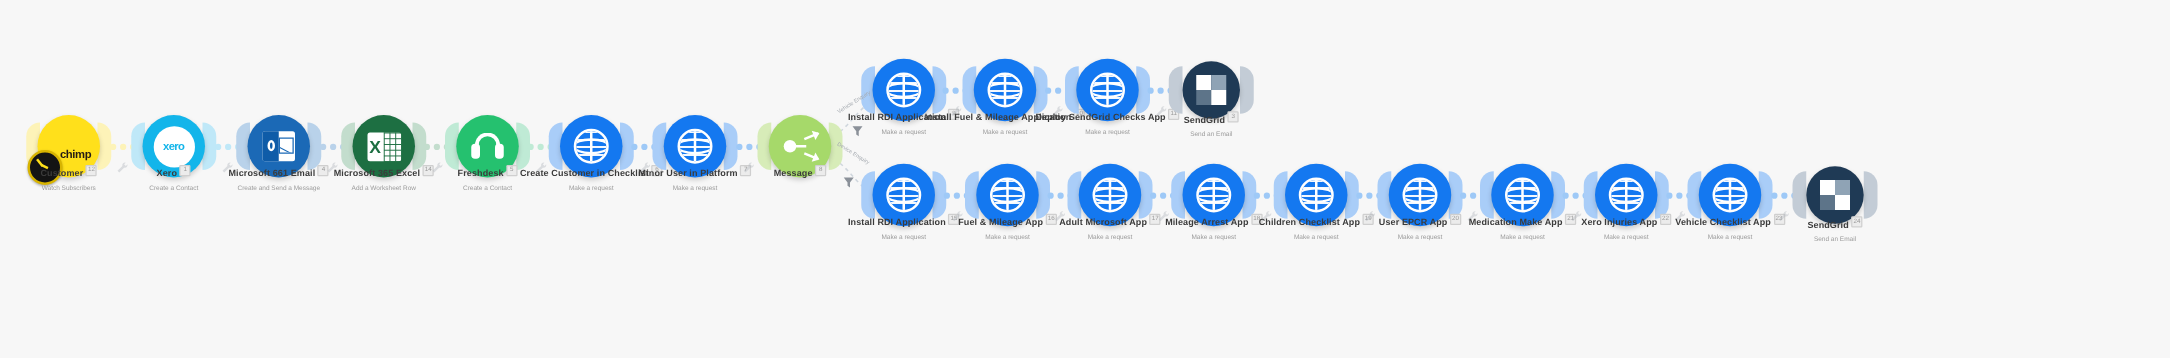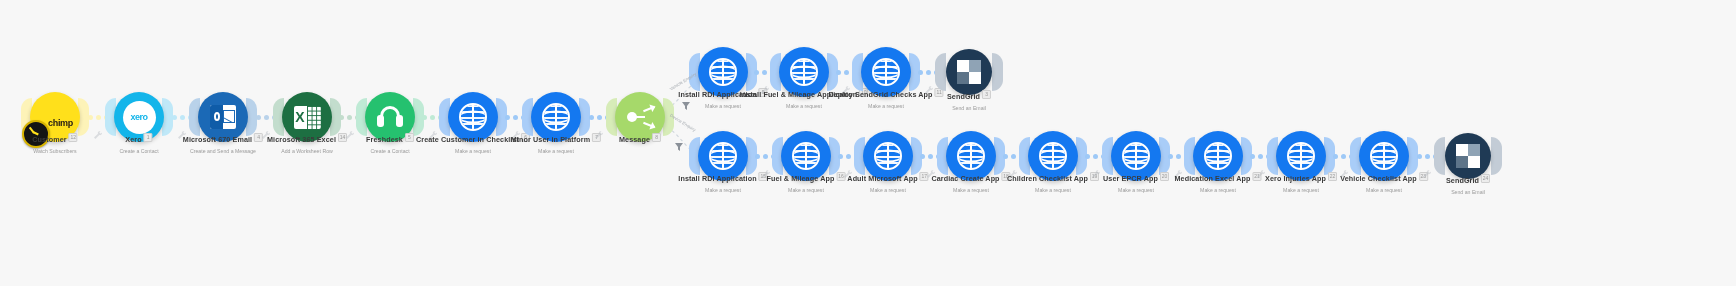--- a/index.html
+++ b/index.html
@@ -175,21 +175,21 @@
           <div class="cap left" style="background:#b9d2ea;"></div>
           <div class="cap right" style="background:#b9d2ea;"></div>
           <div class="bubble ol">
             <div class="sheet">
               <div class="o"></div>
               <div class="env"></div>
             </div>
           </div>
         </div>
         <div class="labels">
-          <div><span class="ttl">Microsoft 670 Email</span><span class="badge">4</span></div>
+          <div><span class="ttl">Microsoft 661 Email</span><span class="badge">4</span></div>
           <div class="sub">Create and Send a Message</div>
         </div>
       </div>
       <div class="link" style="left:249px;top:117px;width:34px;justify-content:center;">
         <i style="background:#b9d2ea"></i>
         <i style="background:#b9d2ea"></i>
         <i style="background:#b9d2ea"></i>
       </div>
       <div class="wrench" style="left:261px;top:126px;"><svg viewBox="0 0 10 10" width="10" height="10">
           <path d="M7.6 1.1a2.1 2.1 0 0 0-2.7 2.6L1 7.6l1.4 1.4 3.9-3.9a2.1 2.1 0 0 0 2.6-2.7L7.7 3.7 6.3 2.3Z" fill="#b4b9bf"></path>
@@ -469,21 +469,21 @@
         <div style="position:relative;width:50px;">
           <div class="cap left" style="background:#a9cdf8;"></div>
           <div class="cap right" style="background:#a9cdf8;"></div>
           <div class="bubble globe">
             <div class="g">
               <div class="bars"></div>
             </div>
           </div>
         </div>
         <div class="labels">
-          <div><span class="ttl">Cardiac Create App</span><span class="badge">18</span></div>
+          <div><span class="ttl">Mileage Arrest App</span><span class="badge">18</span></div>
           <div class="sub">Make a request</div>
         </div>
       </div>
       <div class="link" style="left:997px;top:156px;width:32px;justify-content:center;">
         <i style="background:#9ec9f7"></i>
         <i style="background:#9ec9f7"></i>
         <i style="background:#9ec9f7"></i>
       </div>
       <div class="wrench" style="left:1008px;top:165px;"><svg viewBox="0 0 10 10" width="10" height="10">
           <path d="M7.6 1.1a2.1 2.1 0 0 0-2.7 2.6L1 7.6l1.4 1.4 3.9-3.9a2.1 2.1 0 0 0 2.6-2.7L7.7 3.7 6.3 2.3Z" fill="#b4b9bf"></path>
@@ -538,21 +538,21 @@
         <div style="position:relative;width:50px;">
           <div class="cap left" style="background:#a9cdf8;"></div>
           <div class="cap right" style="background:#a9cdf8;"></div>
           <div class="bubble globe">
             <div class="g">
               <div class="bars"></div>
             </div>
           </div>
         </div>
         <div class="labels">
-          <div><span class="ttl">Medication Excel App</span><span class="badge">21</span></div>
+          <div><span class="ttl">Medication Make App</span><span class="badge">21</span></div>
           <div class="sub">Make a request</div>
         </div>
       </div>
       <div class="link" style="left:1244px;top:156px;width:33px;justify-content:center;">
         <i style="background:#9ec9f7"></i>
         <i style="background:#9ec9f7"></i>
         <i style="background:#9ec9f7"></i>
       </div>
       <div class="wrench" style="left:1255.5px;top:165px;"><svg viewBox="0 0 10 10" width="10" height="10">
           <path d="M7.6 1.1a2.1 2.1 0 0 0-2.7 2.6L1 7.6l1.4 1.4 3.9-3.9a2.1 2.1 0 0 0 2.6-2.7L7.7 3.7 6.3 2.3Z" fill="#b4b9bf"></path>

